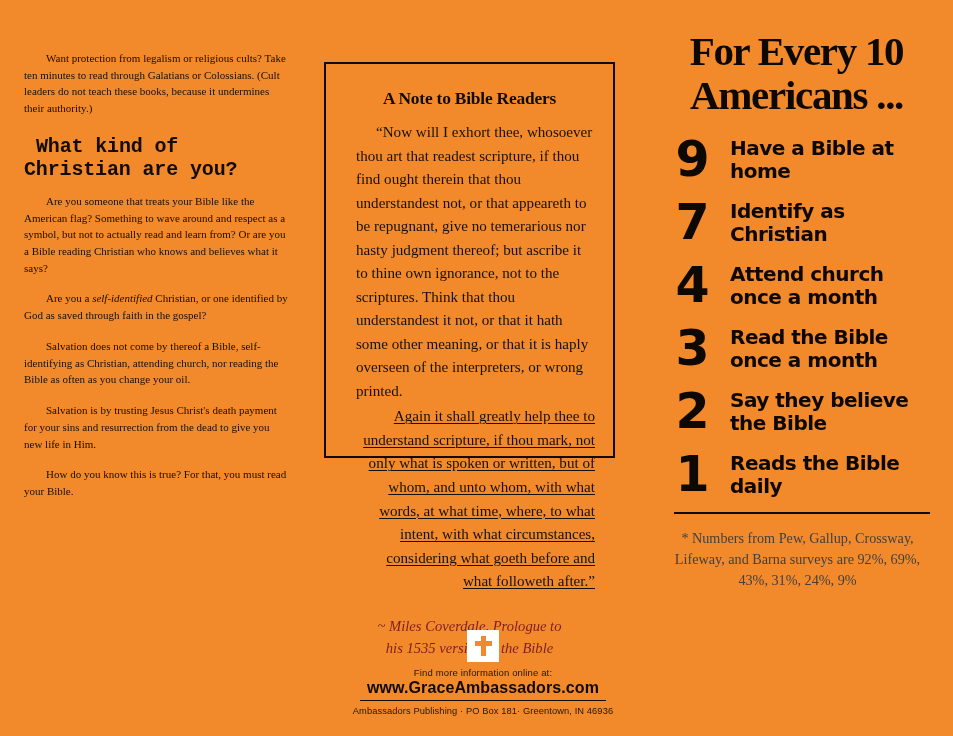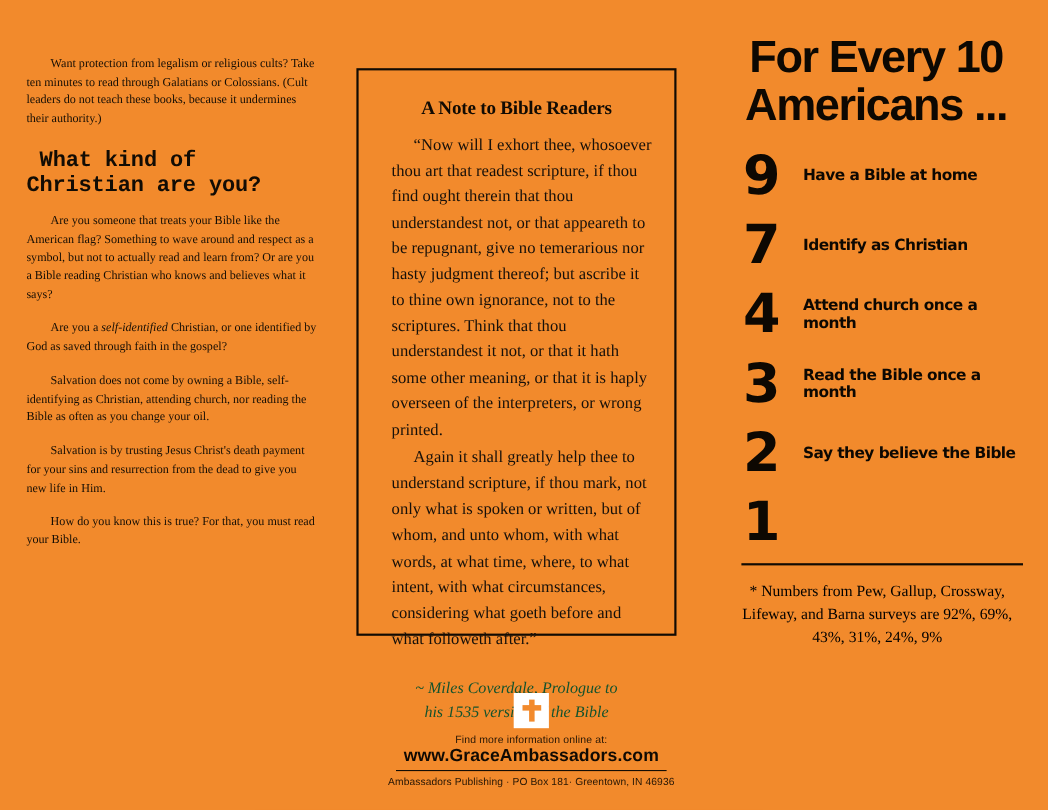--- a/index.html
+++ b/index.html
@@ -53,21 +53,21 @@
     width: 330px;
     box-sizing: border-box;
     position: relative;
     padding: 0;
   }
   .note-box {
     position: absolute;
     left: 6px;
     top: 62px;
     width: 291px;
-    height: 516px;
+    height: 396px;
     box-sizing: border-box;
     border: 2.5px solid #120b03;
     padding: 16px 18px 10px 18px;
   }
   .note-title {
     text-align: center;
     font-family: "Liberation Serif", "DejaVu Serif", serif;
     font-weight: bold;
     font-size: 17.4px;
     color: #120b03;
@@ -76,30 +76,32 @@
   }
   .note-p {
     font-family: "Liberation Serif", "DejaVu Serif", serif;
     font-size: 15.1px;
     line-height: 1.56;
     color: #16100a;
     margin: 0 0 2px 12px;
     text-indent: 20px;
   }
   .note-p.underlined {
+    text-decoration: underline;
     text-underline-offset: 2px;
     text-decoration-thickness: 1px;
+    text-align: right;
   }
   .note-attr {
     font-family: "Liberation Serif", "DejaVu Serif", serif;
     font-style: italic;
     font-size: 14.6px;
     line-height: 1.5;
     text-align: center;
-    color: #14532d;
+    color: #7f1d1d;
     margin-top: 22px;
   }
 
   
   .footer {
     position: absolute;
     left: 0;
     top: 630px;
     width: 330px;
     text-align: center;
@@ -157,21 +159,21 @@
   }
 
   
   .col-right {
     width: 305px;
     box-sizing: border-box;
     padding: 24px 16px 0 8px;
     position: relative;
   }
   .headline {
-    font-family: Liberation Sans, sans-serif;
+    font-family: Liberation Serif, serif;
     font-weight: bold;
     font-size: 41px;
     line-height: 1.07;
     color: #0d0802;
     text-align: center;
     letter-spacing: -1.3px;
     margin: 6px 0 16px 0;
     transform: scaleX(1.0);
   }
   .stats {
@@ -191,56 +193,56 @@
     line-height: 1;
     color: #0d0802;
     width: 60px;
     text-align: center;
     flex: 0 0 60px;
     letter-spacing: -1px;
   }
   .stat-label {
     font-family: "DejaVu Sans", "Liberation Sans", sans-serif;
     font-weight: bold;
-    font-size: 14px;
+    font-size: 20px;
     line-height: 1.15;
     color: #0d0802;
     letter-spacing: -0.5px;
     padding-left: 8px;
   }
   .right-rule {
     width: 256px;
     height: 2.5px;
     background: #120b03;
     margin: 10px 0 14px 18px;
   }
   .footnote {
     font-family: "Liberation Serif", "DejaVu Serif", serif;
     font-size: 14.2px;
     line-height: 1.46;
     text-align: center;
-    color: #000000;
+    color: #404040;
     padding: 0 8px 0 10px;
   }
 </style>
 </head>
 <body>
 
 <div class="page">
 
   <div class="col-left">
     <p class="body-p">Want protection from legalism or religious cults? Take ten minutes to read through Galatians or Colossians. (Cult leaders do not teach these books, because it undermines their authority.)</p>
 
     <h2 class="section-head">What kind of Christian are you?</h2>
 
     <p class="body-p">Are you someone that treats your Bible like the American flag? Something to wave around and respect as a symbol, but not to actually read and learn from?  Or are you a Bible reading Christian who knows and believes what it says?</p>
 
     <p class="body-p"><span>Are you a </span><span class="ital">self-identified</span><span> Christian, or one identified by God as saved through faith in the gospel?</span></p>
 
-    <p class="body-p">Salvation does not come by owning a Bible, self-identifying as Christian, attending church, nor reading the Bible as often as you change your oil.</p>
+    <p class="body-p">Salvation does not come by thereof a Bible, self-identifying as Christian, attending church, nor reading the Bible as often as you change your oil.</p>
 
     <p class="body-p">Salvation is by trusting Jesus Christ's death payment for your sins and resurrection from the dead to give you new life in Him.</p>
 
     <p class="body-p">How do you know this is true? For that, you must read your Bible.</p>
   </div>
 
   <div class="col-mid">
 
     <div class="note-box">
       <div class="note-title">A Note to Bible Readers</div>
@@ -288,20 +290,21 @@
       <div class="stat-row">
         <div class="stat-num">3</div>
         <div class="stat-label">Read the Bible once a month</div>
       </div>
       <div class="stat-row">
         <div class="stat-num">2</div>
         <div class="stat-label">Say they believe the Bible</div>
       </div>
       <div class="stat-row">
         <div class="stat-num">1</div>
+        <div class="stat-label">Reads the Bible daily</div>
       </div>
     </div>
 
     <div class="right-rule"></div>
 
     <div class="footnote">* Numbers from Pew, Gallup, Crossway, Lifeway, and Barna surveys are 92%, 69%, 43%, 31%, 24%, 9%</div>
 
   </div>
 
 </div>

